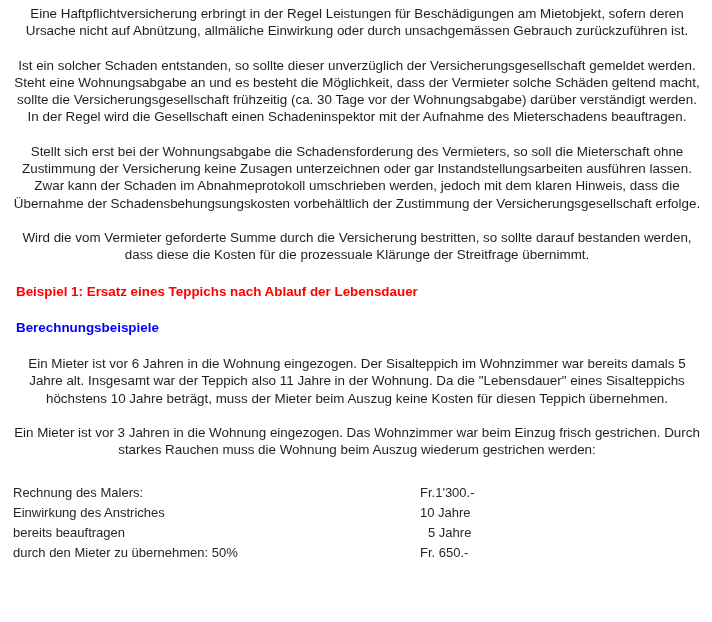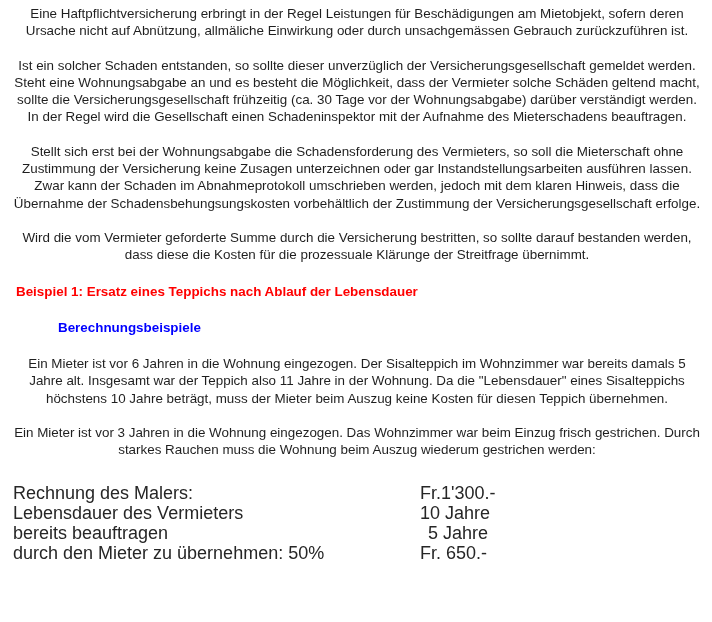--- a/index.html
+++ b/index.html
@@ -12,24 +12,24 @@
   .doc { padding:5px 8px 0 10px; }
   .para {
     font-size:13.4px; line-height:17.3px;
     margin:0 0 17px 0; max-width:694px;text-align:center;
   }
   .heading {
     font-size:13.4px; line-height:17.3px;
     font-weight:bold; margin:19px 0; max-width:694px;padding-left:6px;
   }
   .heading.red  { color:var(--red); }
-  .heading.blue { color:var(--blue);margin-left:42px; }
+  .heading.blue { color:var(--blue); }
   .calc {
     margin-top:24px;
-    font-size:18px; line-height:20px; color:#262626;
+    font-size:13px; line-height:20px; color:#262626;
     padding-left:3px;
   }
   .calc .row { display:flex; }
   .calc .lbl { width:407px; flex:0 0 407px; }
   .calc .val { white-space:pre;text-align:right; }
   .calc .row.indent .val { padding-left:8px; }
 </style>
 </head>
 <body>
 
@@ -50,21 +50,21 @@
   <p class="para">Ein Mieter ist vor 6 Jahren in die Wohnung eingezogen. Der Sisalteppich im Wohnzimmer war bereits damals 5 Jahre alt. Insgesamt war der Teppich also 11 Jahre in der Wohnung. Da die "Lebensdauer" eines Sisalteppichs höchstens 10 Jahre beträgt, muss der Mieter beim Auszug keine Kosten für diesen Teppich übernehmen.</p>
 
   <p class="para">Ein Mieter ist vor 3 Jahren in die Wohnung eingezogen. Das Wohnzimmer war beim Einzug frisch gestrichen. Durch starkes Rauchen muss die Wohnung beim Auszug wiederum gestrichen werden:</p>
 
   <div class="calc">
     <div class="row">
       <span class="lbl">Rechnung des Malers:</span>
       <span class="val">Fr.1'300.-</span>
     </div>
     <div class="row">
-      <span class="lbl">Lebensdauer des Vermieters</span>
+      <span class="lbl">Einwirkung des Anstriches</span>
       <span class="val">10 Jahre</span>
     </div>
     <div class="row indent">
       <span class="lbl">bereits beauftragen</span>
       <span class="val">5 Jahre</span>
     </div>
     <div class="row">
       <span class="lbl">durch den Mieter zu übernehmen: 50%</span>
       <span class="val">Fr. 650.-</span>
     </div>

